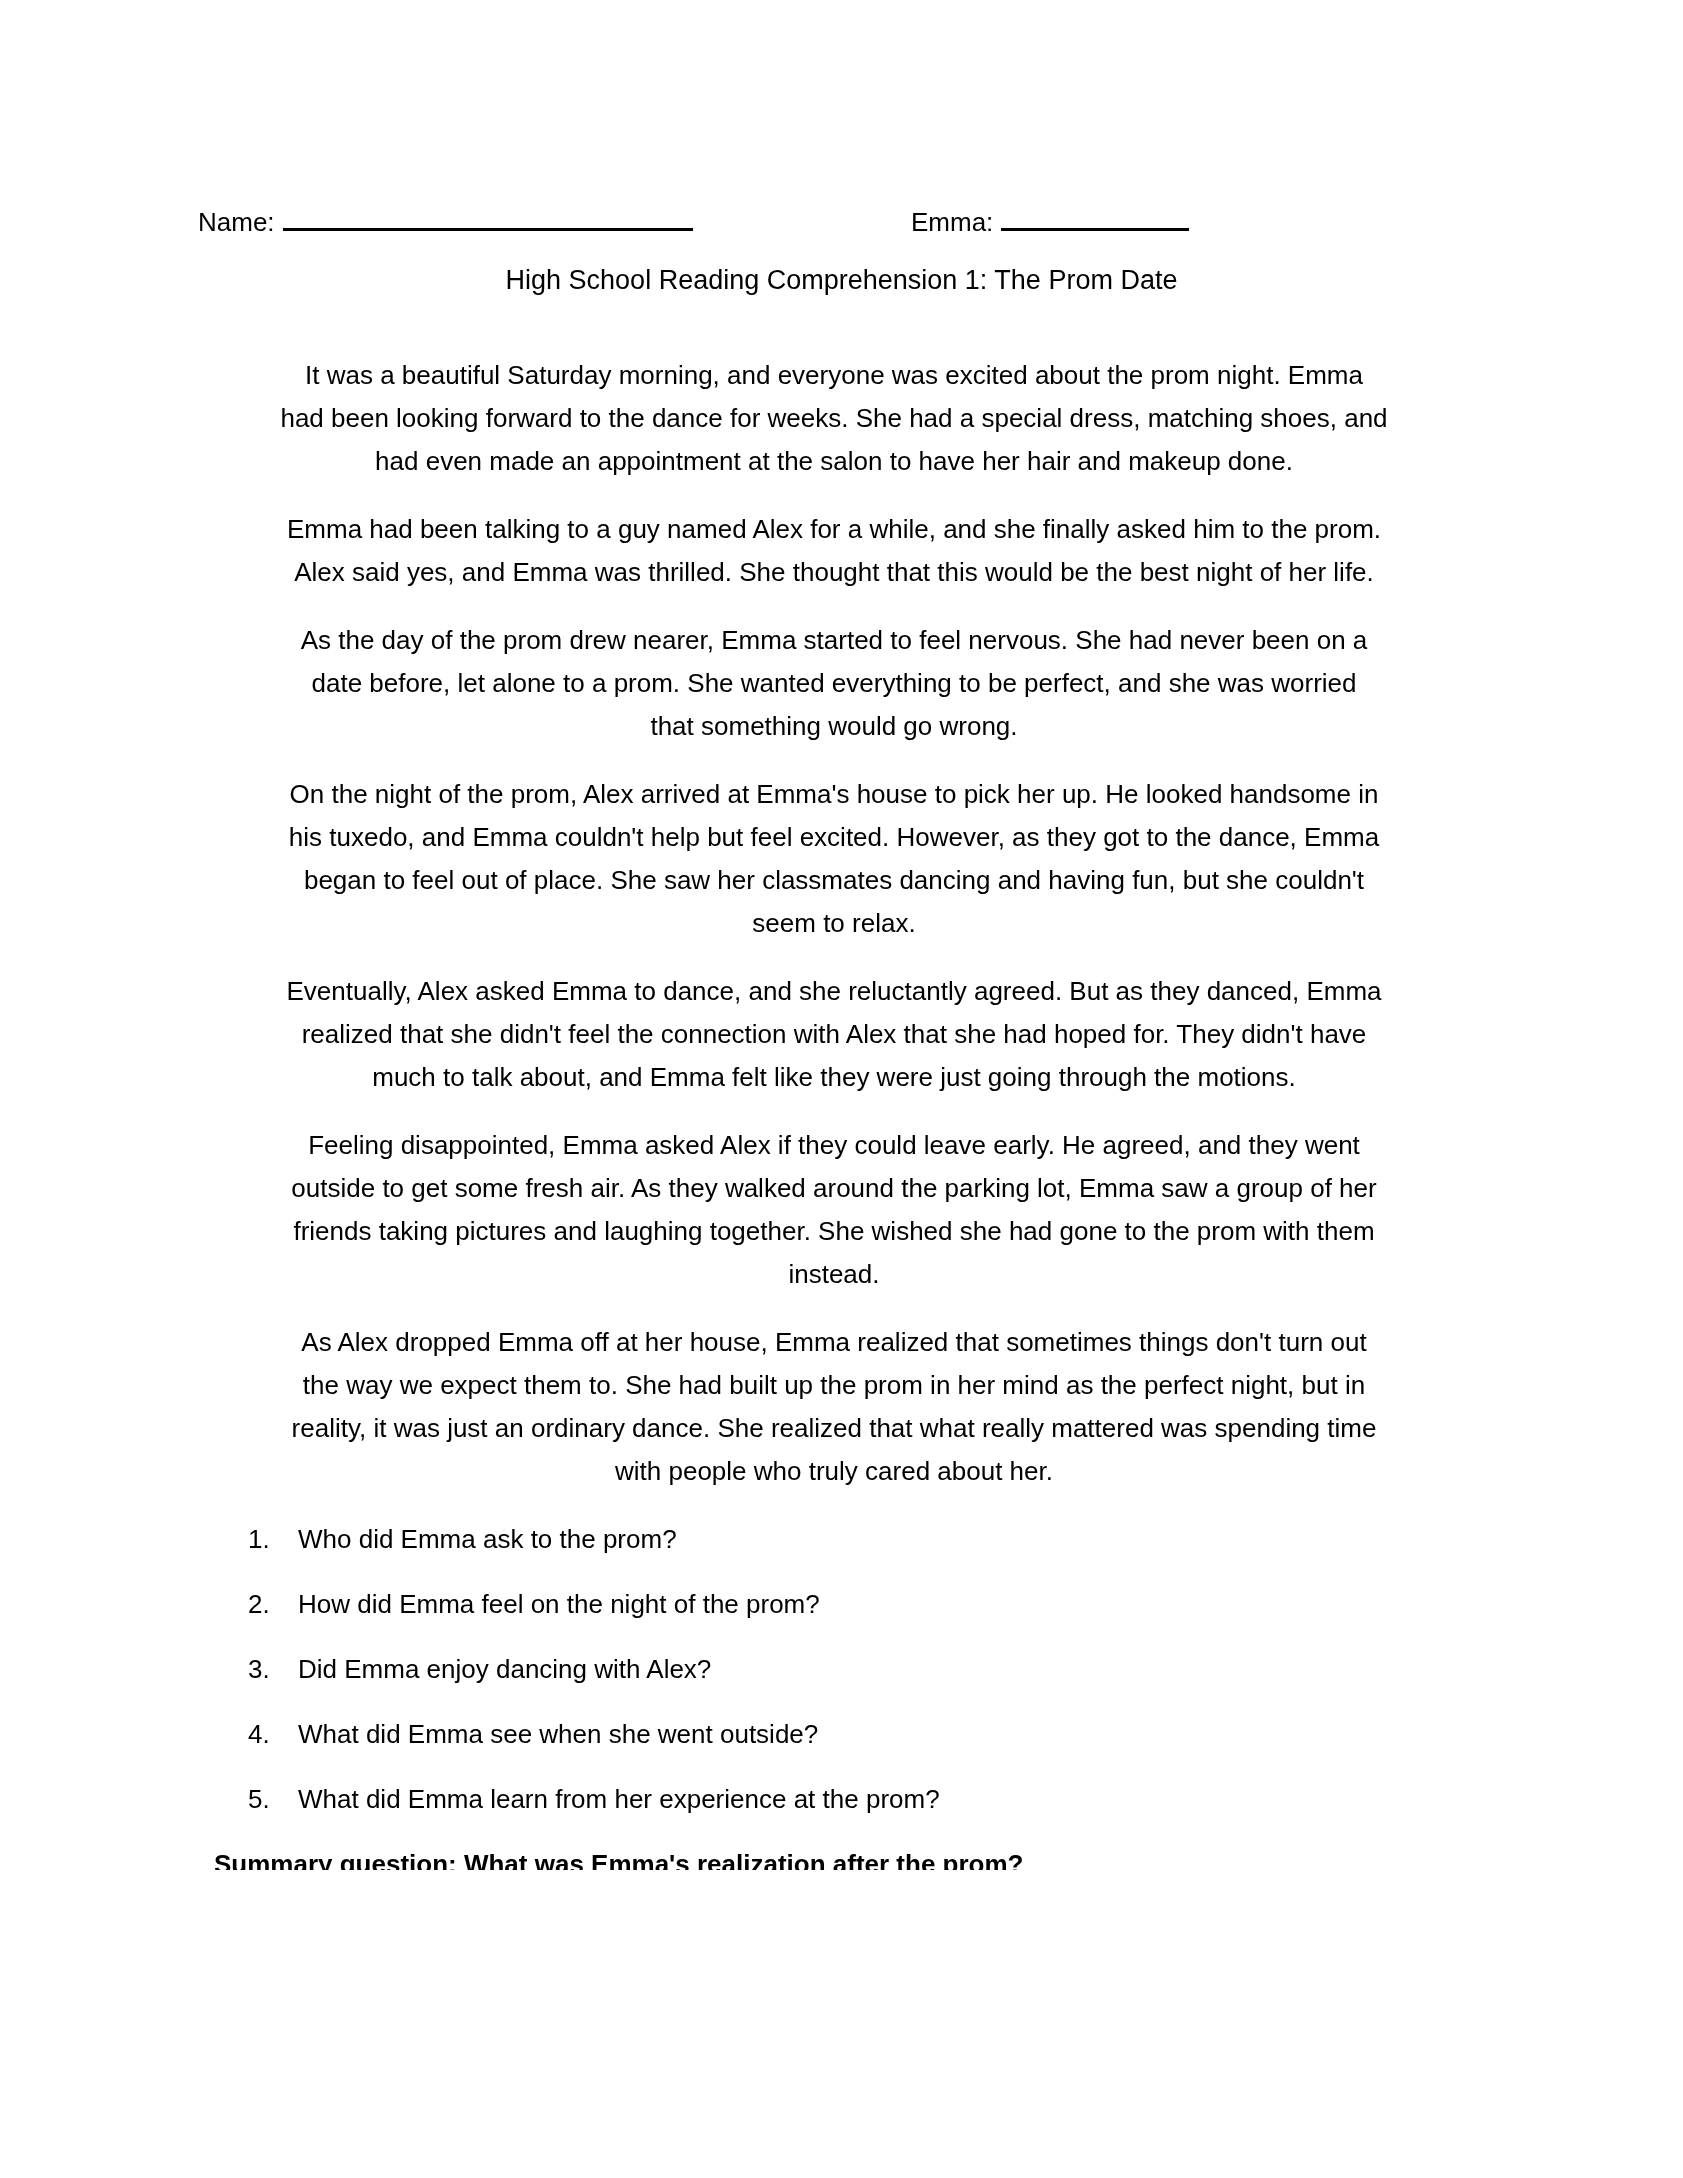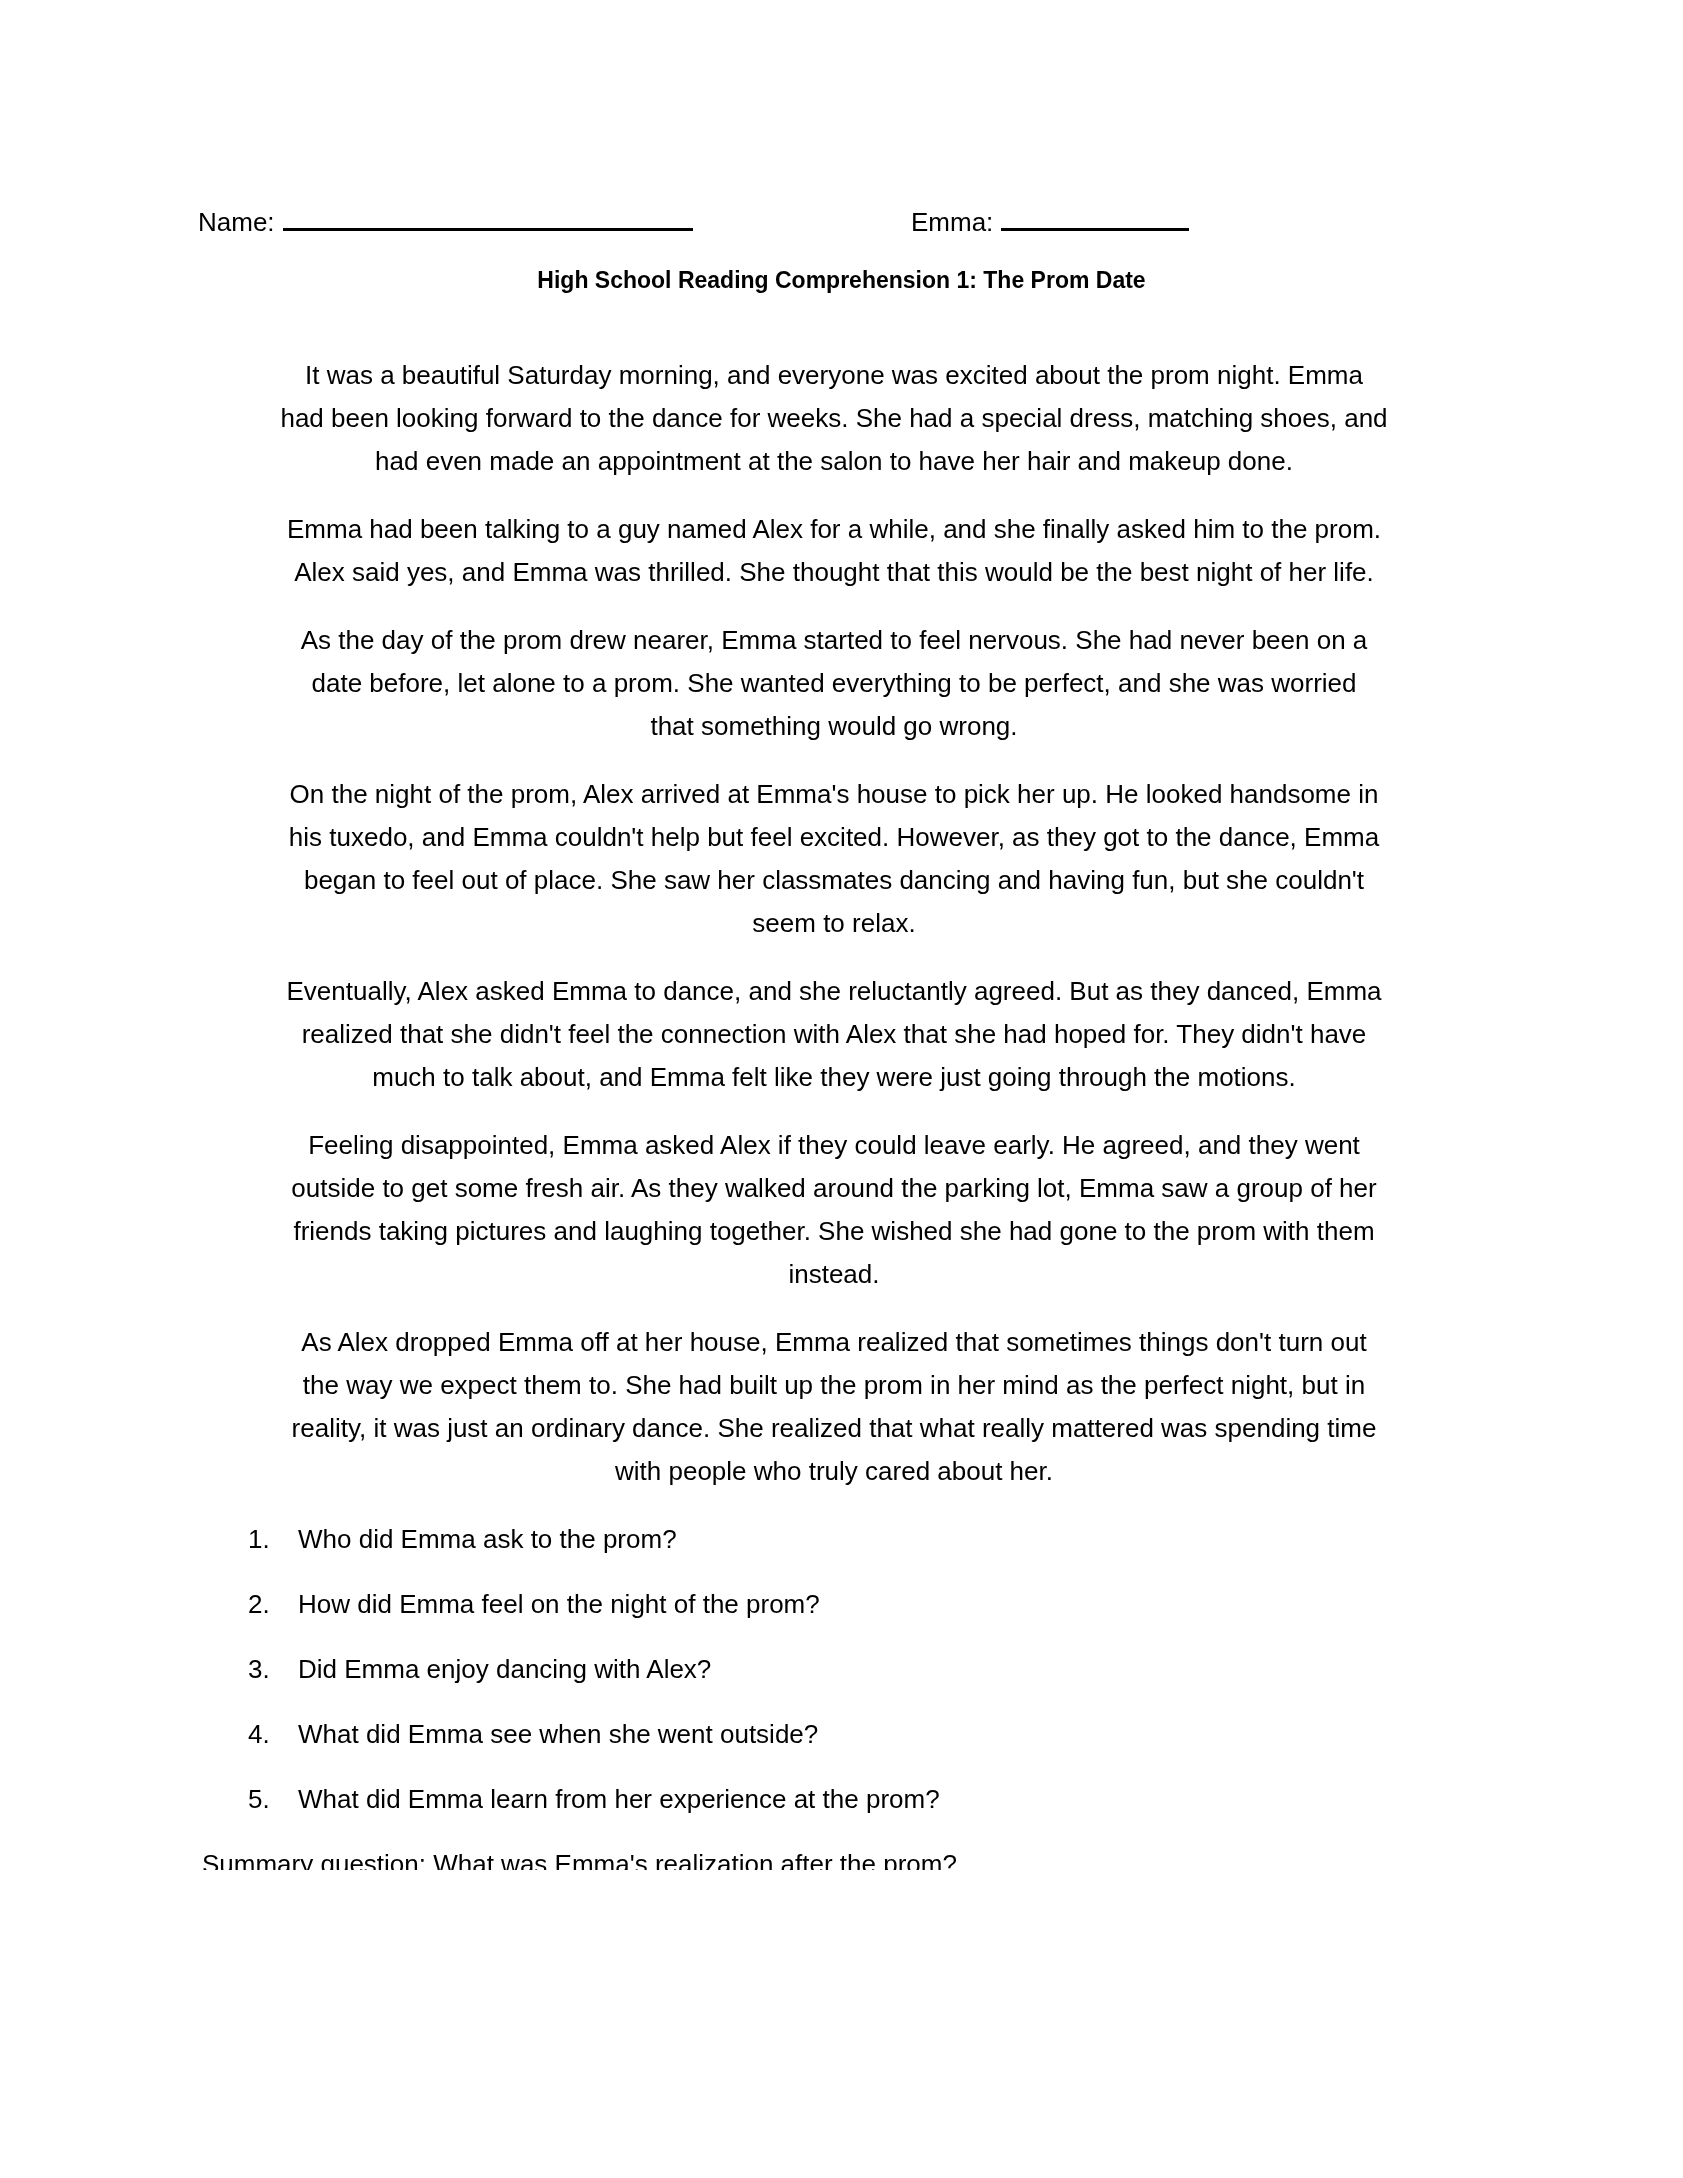--- a/index.html
+++ b/index.html
@@ -27,42 +27,41 @@
   }
   .name-blank { width: 410px; }
   .date-blank { width: 188px; }
   
   .title {
     position: absolute;
     top: 259px;
     left: 0;
     width: 100%;
     text-align: center;
-    font-size: 23px;
+    font-size: 27px;
     line-height: 43px;
-    font-weight: bold;
   }
   
   .content {
     position: absolute;
     top: 342px;
     left: 198px;
     width: 1272px;
   }
   .para {
     margin: 12px 0 25px 0;
     white-space: pre;
     text-align: center;
   }
   .questions-label { margin: 0 0 25px 0; }
   .q-list { margin: 0; }
   .q-item { display: flex; margin: 0 0 22px 50px; }
   .q-num { width: 50px; flex: 0 0 50px; }
   .q-text { flex: 1; white-space: nowrap; }
-  .summary-question { margin: 4px; white-space: nowrap; }
+  .summary-question { margin: 16px; white-space: nowrap; font-weight: bold; }
   
   .footer {
     position: absolute;
     top: 2045px;
     right: 198px;
     font-size: 22px;
     white-space: nowrap;
   }
 </style>
 </head>

